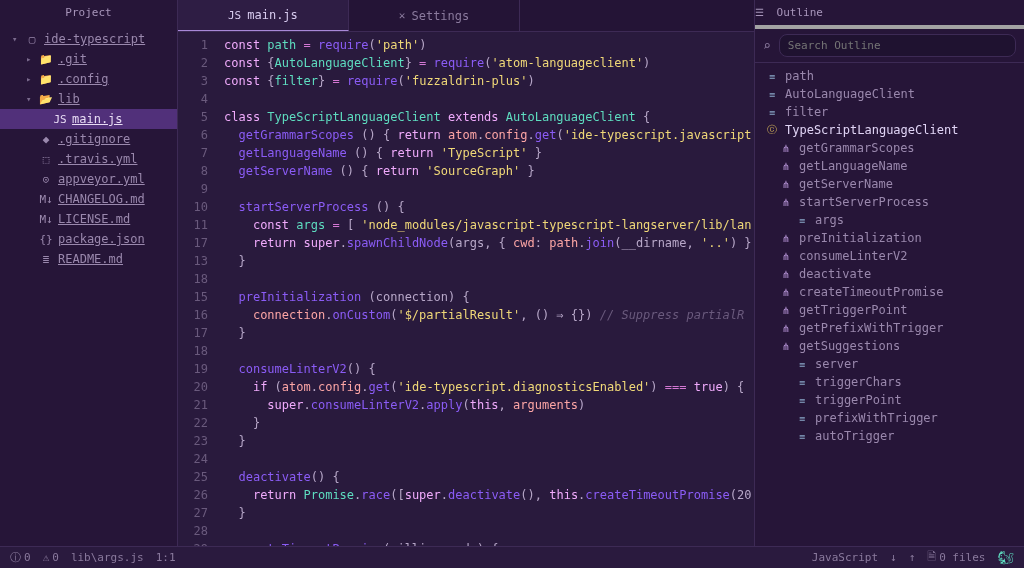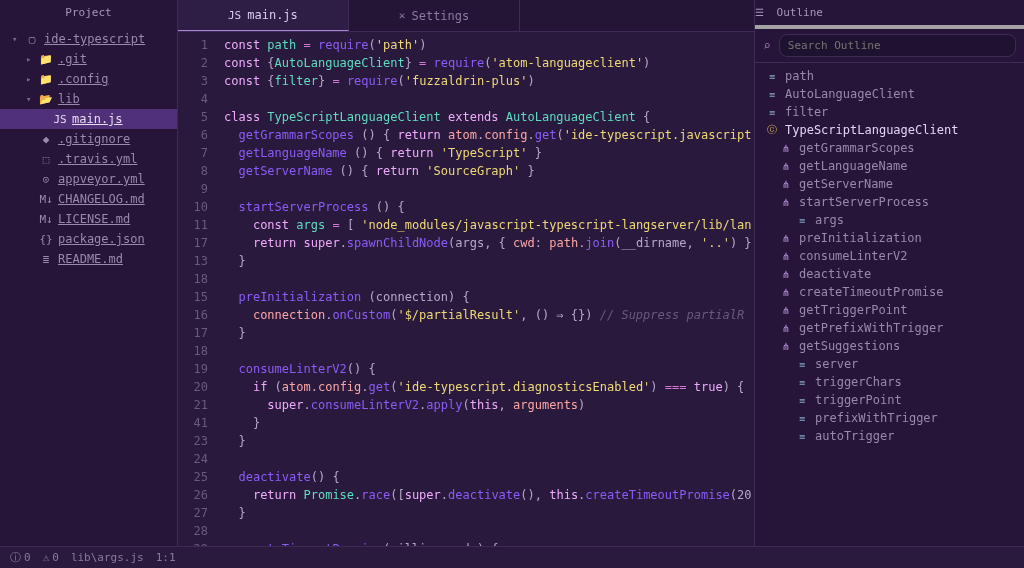--- a/index.html
+++ b/index.html
@@ -261,21 +261,21 @@
             <div>17</div>
             <div>13</div>
             <div>18</div>
             <div>15</div>
             <div>16</div>
             <div>17</div>
             <div>18</div>
             <div>19</div>
             <div>20</div>
             <div>21</div>
-            <div>41</div>
+            <div>22</div>
             <div>23</div>
             <div>24</div>
             <div>25</div>
             <div>26</div>
             <div>27</div>
             <div>28</div>
             <div>29</div>
           </div>
         <div class="code" id="code"><div class="ln"><span class="kw">const</span> <span class="def">path</span> <span class="op">=</span> <span class="fn">require</span><span class="punc">(</span><span class="str">'path'</span><span class="punc">)</span></div><div class="ln"><span class="kw">const</span> <span class="punc">{</span><span class="def">AutoLanguageClient</span><span class="punc">}</span> <span class="op">=</span> <span class="fn">require</span><span class="punc">(</span><span class="str">'atom-languageclient'</span><span class="punc">)</span></div><div class="ln"><span class="kw">const</span> <span class="punc">{</span><span class="def">filter</span><span class="punc">}</span> <span class="op">=</span> <span class="fn">require</span><span class="punc">(</span><span class="str">'fuzzaldrin-plus'</span><span class="punc">)</span></div><div class="ln">&nbsp;</div><div class="ln"><span class="kw">class</span> <span class="def">TypeScriptLanguageClient</span> <span class="kw">extends</span> <span class="def">AutoLanguageClient</span> <span class="punc">{</span></div><div class="ln">  <span class="fn">getGrammarScopes</span> <span class="punc">() {</span> <span class="kw">return</span> <span class="prop">atom</span><span class="punc">.</span><span class="prop">config</span><span class="punc">.</span><span class="fn">get</span><span class="punc">(</span><span class="str">'ide-typescript.javascript'</span></div><div class="ln">  <span class="fn">getLanguageName</span> <span class="punc">() {</span> <span class="kw">return</span> <span class="str">'TypeScript'</span> <span class="punc">}</span></div><div class="ln">  <span class="fn">getServerName</span> <span class="punc">() {</span> <span class="kw">return</span> <span class="str">'SourceGraph'</span> <span class="punc">}</span></div><div class="ln">&nbsp;</div><div class="ln">  <span class="fn">startServerProcess</span> <span class="punc">() {</span></div><div class="ln">    <span class="kw">const</span> <span class="def">args</span> <span class="op">=</span> <span class="punc">[</span> <span class="str">'node_modules/javascript-typescript-langserver/lib/lan</span></div><div class="ln">    <span class="kw">return</span> <span class="kw">super</span><span class="punc">.</span><span class="fn">spawnChildNode</span><span class="punc">(</span>args<span class="punc">, {</span> <span class="prop">cwd</span><span class="punc">:</span> <span class="prop">path</span><span class="punc">.</span><span class="fn">join</span><span class="punc">(</span>__dirname<span class="punc">,</span> <span class="str">'..'</span><span class="punc">) }</span></div><div class="ln">  <span class="punc">}</span></div><div class="ln">&nbsp;</div><div class="ln">  <span class="fn">preInitialization</span> <span class="punc">(</span>connection<span class="punc">) {</span></div><div class="ln">    <span class="prop">connection</span><span class="punc">.</span><span class="fn">onCustom</span><span class="punc">(</span><span class="str">'$/partialResult'</span><span class="punc">, () ⇒ {})</span> <span class="com">// Suppress partialR</span></div><div class="ln">  <span class="punc">}</span></div><div class="ln">&nbsp;</div><div class="ln">  <span class="fn">consumeLinterV2</span><span class="punc">() {</span></div><div class="ln">    <span class="kw">if</span> <span class="punc">(</span><span class="prop">atom</span><span class="punc">.</span><span class="prop">config</span><span class="punc">.</span><span class="fn">get</span><span class="punc">(</span><span class="str">'ide-typescript.diagnosticsEnabled'</span><span class="punc">)</span> <span class="op">===</span> <span class="kw">true</span><span class="punc">) {</span></div><div class="ln">      <span class="kw">super</span><span class="punc">.</span><span class="fn">consumeLinterV2</span><span class="punc">.</span><span class="fn">apply</span><span class="punc">(</span><span class="kw">this</span><span class="punc">,</span> <span class="prop">arguments</span><span class="punc">)</span></div><div class="ln">    <span class="punc">}</span></div><div class="ln">  <span class="punc">}</span></div><div class="ln">&nbsp;</div><div class="ln">  <span class="fn">deactivate</span><span class="punc">() {</span></div><div class="ln">    <span class="kw">return</span> <span class="def">Promise</span><span class="punc">.</span><span class="fn">race</span><span class="punc">([</span><span class="kw">super</span><span class="punc">.</span><span class="fn">deactivate</span><span class="punc">(),</span> <span class="kw">this</span><span class="punc">.</span><span class="fn">createTimeoutPromise</span><span class="punc">(</span>20</div><div class="ln">  <span class="punc">}</span></div><div class="ln">&nbsp;</div><div class="ln">  <span class="fn">createTimeoutPromise</span><span class="punc">(</span>milliseconds<span class="punc">) {</span></div></div>
       </div>
@@ -385,14 +385,24 @@
         <span>ⓘ</span>
         <span>0</span>
       </span>
       <span class="sb-item">
         <span>⚠</span>
         <span>0</span>
       </span>
       <span class="sb-item">lib\args.js</span>
       <span class="sb-item">1:1</span>
     </div>
+    <div class="right">
+      <span class="sb-item">JavaScript</span>
+      <span class="sb-item">↓</span>
+      <span class="sb-item">↑</span>
+      <span class="sb-item">
+        <span>🗎</span>
+        <span>0 files</span>
+      </span>
+      <span class="sb-item squirrel">🐿</span>
+    </div>
   </div>
 </div>
 
 </body></html>

